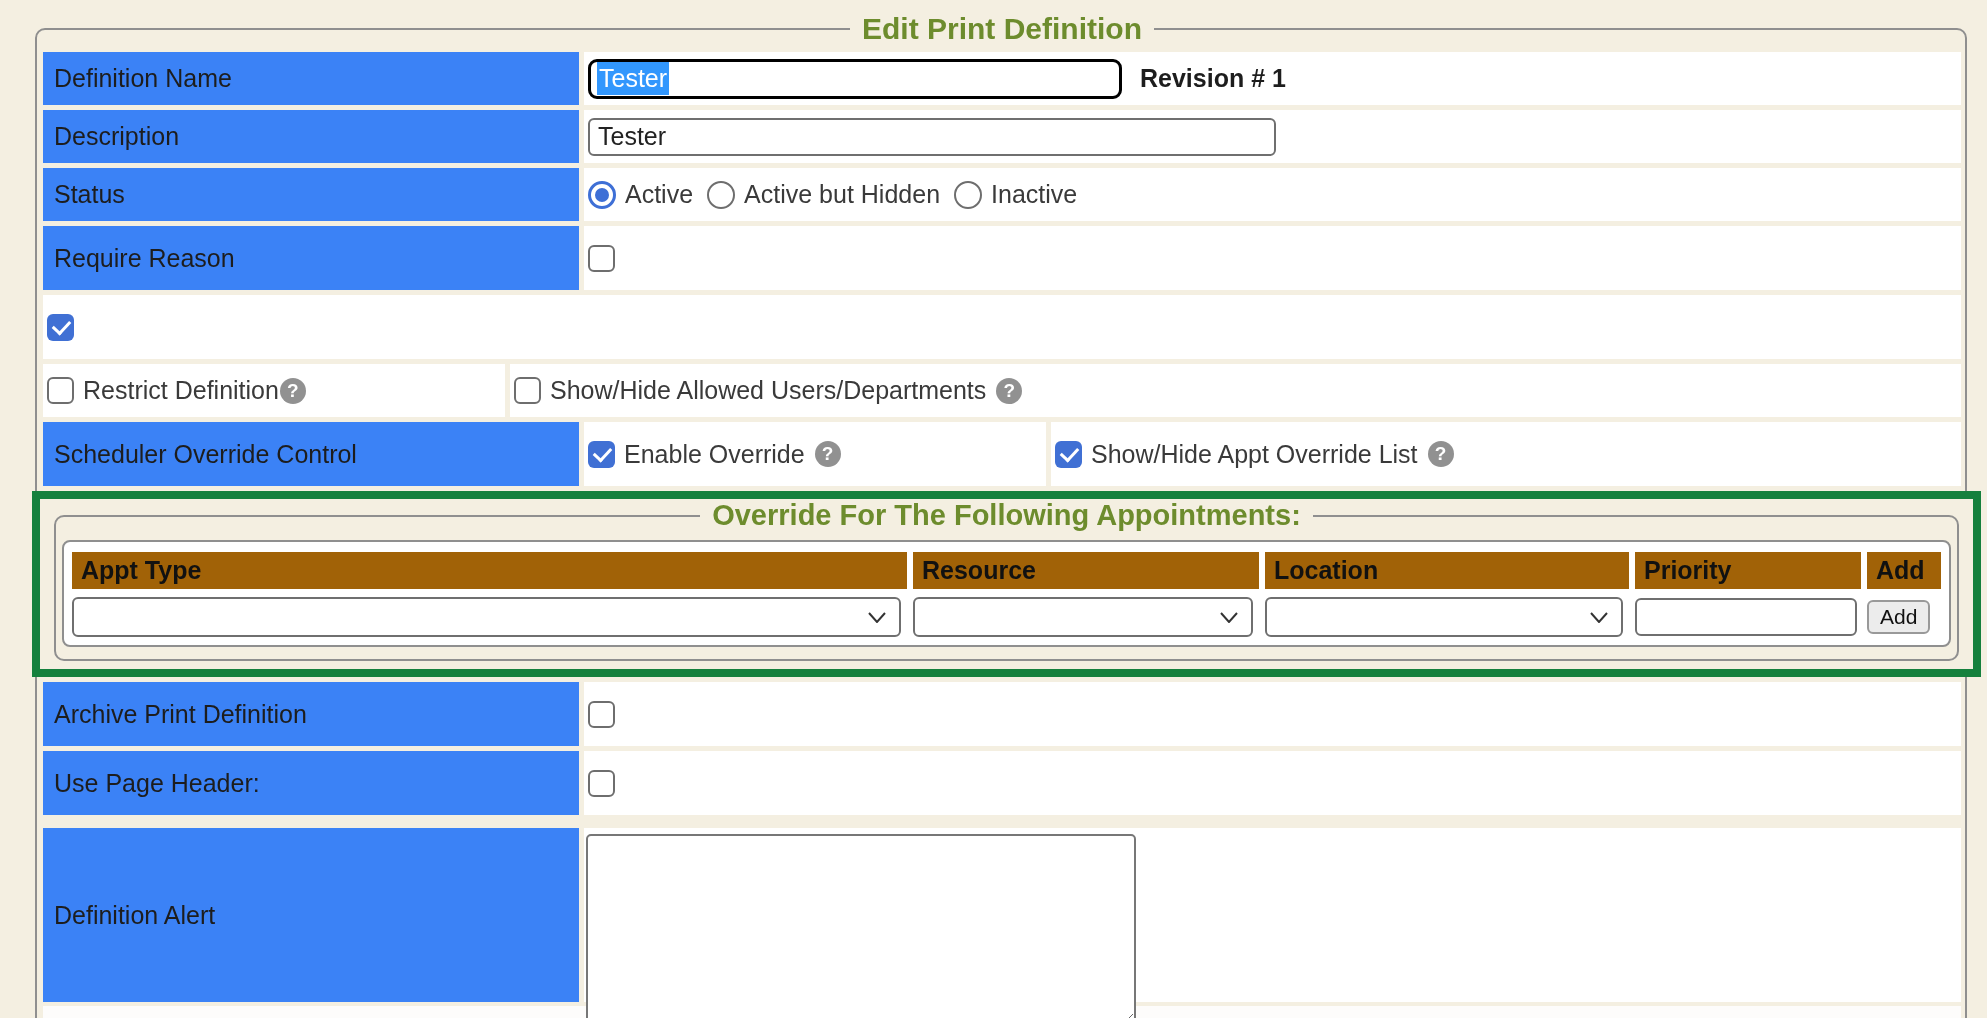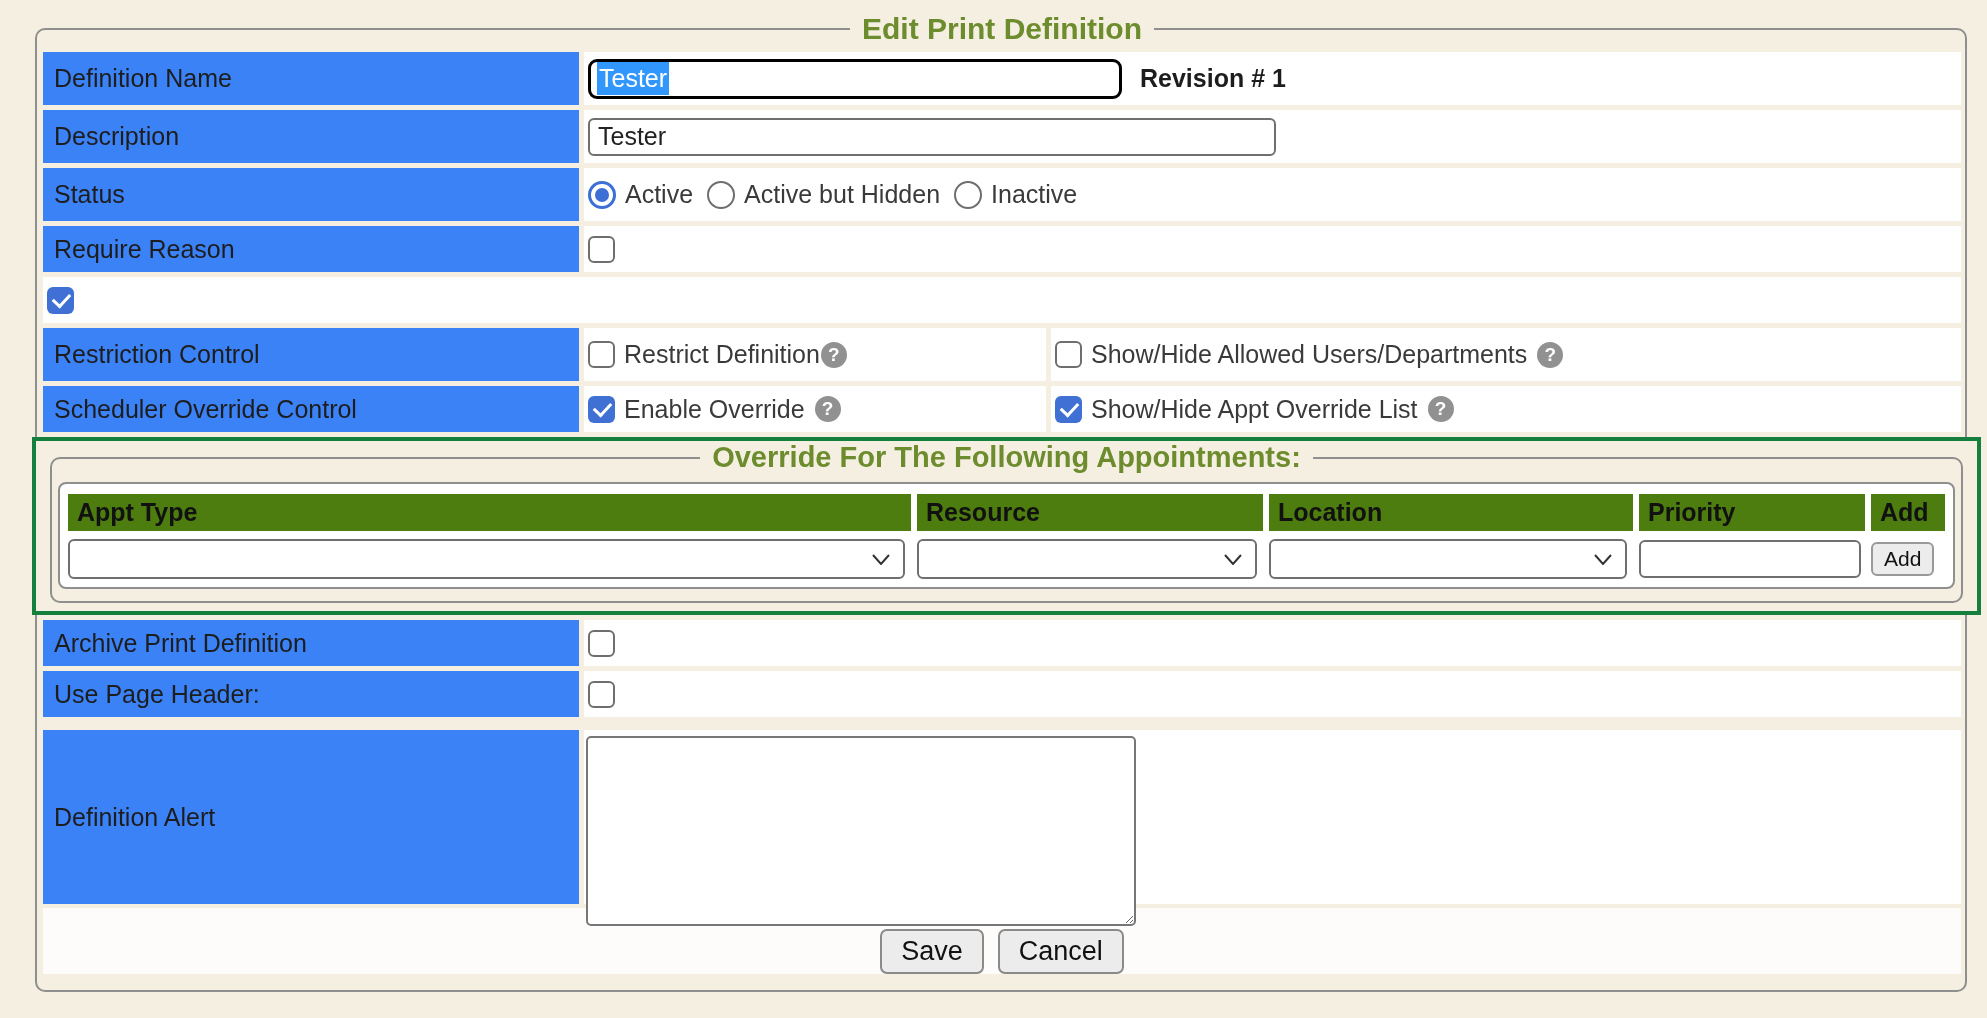--- a/index.html
+++ b/index.html
@@ -18,21 +18,21 @@
   }
   fieldset.main > legend, fieldset.override > legend {
     margin:0 auto; padding:0 12px; text-align:center;
     font-weight:bold; color:#6d8c2d;
   }
   fieldset.main > legend { font-size:30px; }
   fieldset.override > legend { font-size:29px; }
 
   
   .row { display:flex; gap:5px; margin-bottom:5px; }
-  .r53 { height:53px; } .r46 { height:46px; }
+  .r53 { height:53px; } .r46 { height:64px; }
   .label-cell {
     width:536px; flex:0 0 536px; background:#3b82f6;
     display:flex; align-items:center; padding-left:11px;
     font-size:25px; color:#1d1d1d;
   }
   .content-cell {
     flex:1; background:#ffffff; display:flex; align-items:center;
     padding-left:4px; font-size:25px; color:#333;
   }
   .content-split { flex:1; display:flex; gap:5px; }
@@ -79,33 +79,33 @@
 
   .qicon { width:26px; height:26px; border-radius:50%; background:#919191;
     color:#fff; font-weight:bold; font-size:19px; line-height:26px;
     display:inline-flex; align-items:center; justify-content:center;
     flex:0 0 auto; }
   .qicon.tight { margin-left:1px; } .qicon.spaced { margin-left:10px; }
 
   
   .black-box {
     margin:5px -20px 5px -11px;
-    border:4px solid #15803d; background:#f4efe1;
+    border:8px solid #15803d; background:#f4efe1;
     padding:0 12px 8px 12px;
   }
   fieldset.override {
     border:2px solid #8f8f8f; border-radius:10px; margin:0 2px;
     padding:4px 6px 12px 6px; background:transparent;
   }
   .table-box {
     background:#fff; border:2px solid #8f8f8f; border-radius:8px;
     margin-top:4px; padding:10px 8px 8px 8px;
   }
   .ov-header, .ov-inputs { display:flex; gap:6px; }
-  .ov-h-cell { background:#4d7c0f; height:37px; display:flex; align-items:center;
+  .ov-h-cell { background:#a16207; height:37px; display:flex; align-items:center;
     padding-left:9px; font-size:25px; font-weight:bold; color:#111; }
   .col-appt { flex:1 1 auto; }
   .col-res { flex:0 0 346px;text-align:center; }
   .col-loc { flex:0 0 364px; }
   .col-pri { flex:0 0 226px; }
   .col-add { flex:0 0 74px; }
   .ov-inputs { margin-top:8px; }
   .ov-cell { display:flex; align-items:center; }
   .dropdown { position:relative; width:calc(100% - 6px); height:40px;
     background:#fff; border:2px solid #6f6f6f; border-radius:6px; }
@@ -173,21 +173,20 @@
     </div>
   </div>
 
   <div class="row r46">
     <div class="content-cell">
       <span class="cb checked"></span>
     </div>
   </div>
 
   <div class="row r53">
-    <div class="label-cell">Restriction Control</div>
     <div class="content-split">
       <div class="content-cell half1">
         <span class="cb unchecked"></span>
         <span class="ctl-label">Restrict Definition</span>
         <span class="qicon tight">?</span>
       </div>
       <div class="content-cell half2">
         <span class="cb unchecked"></span>
         <span class="ctl-label">Show/Hide Allowed Users/Departments</span>
         <span class="qicon spaced">?</span>

